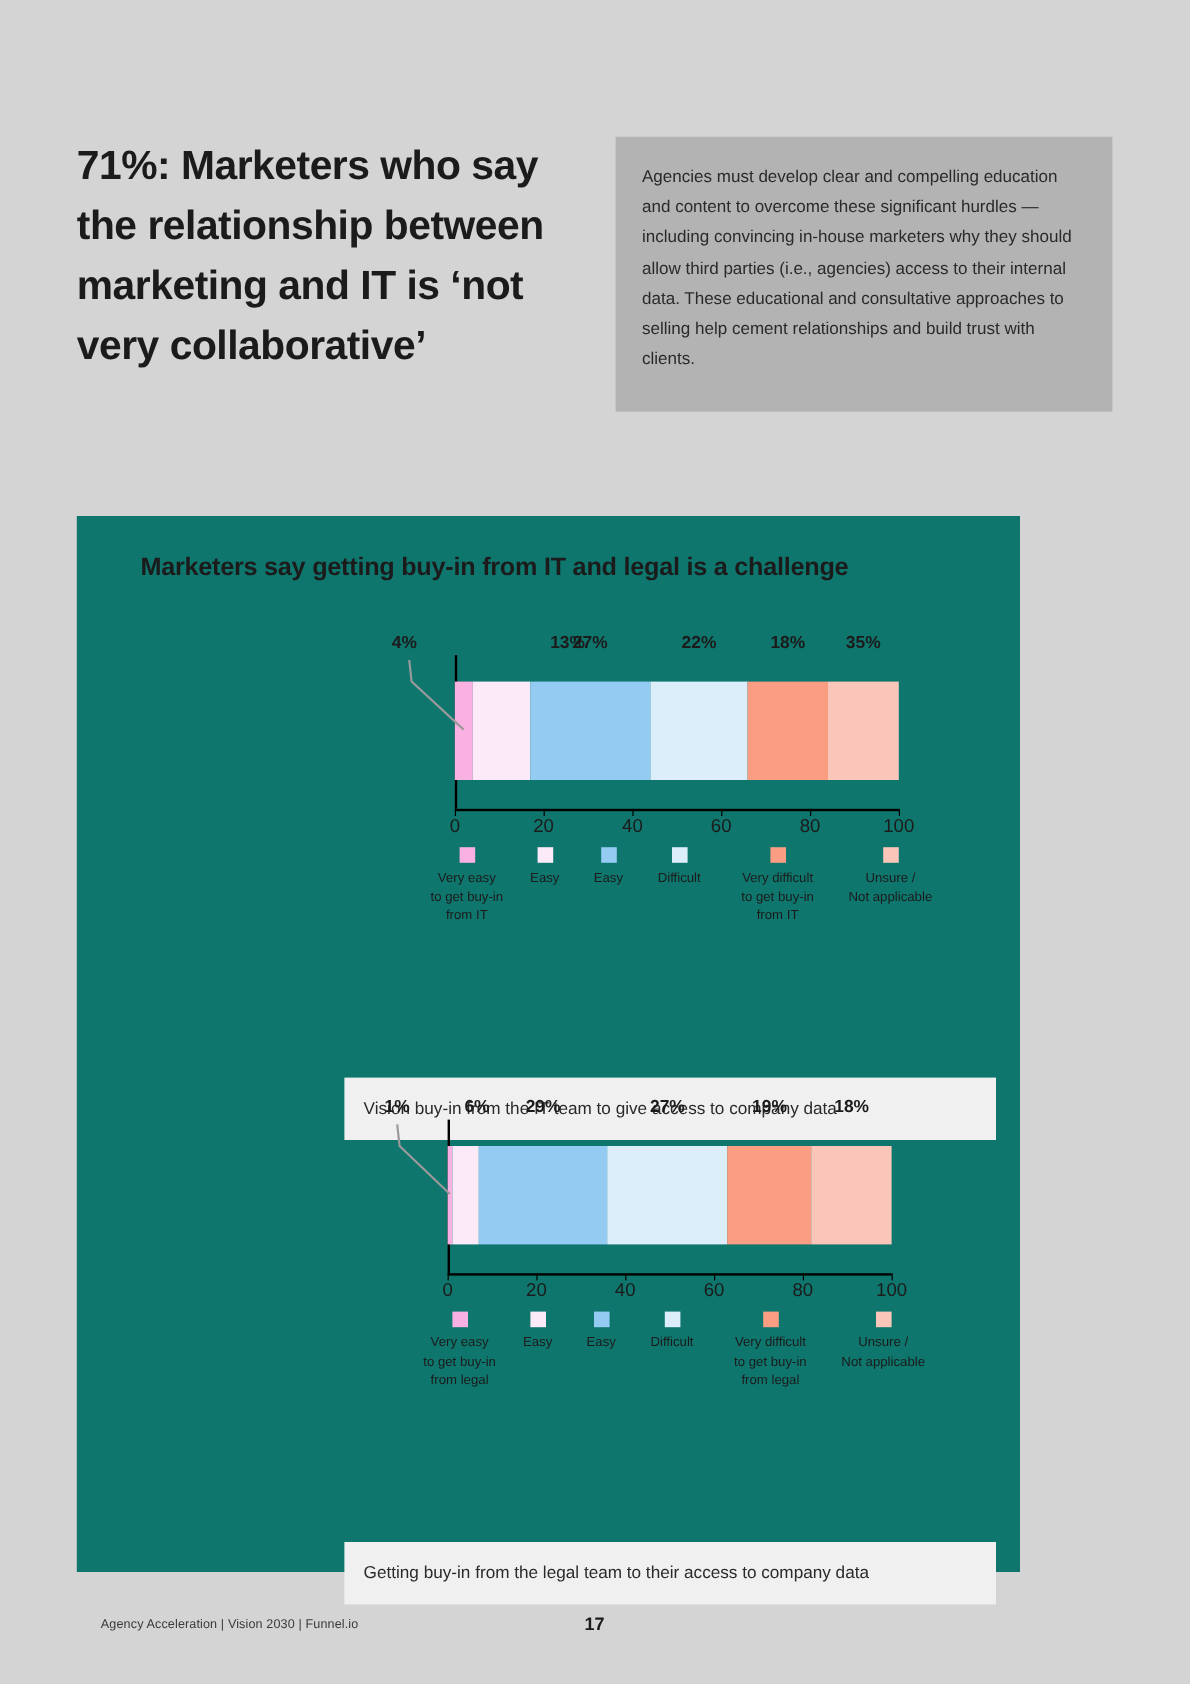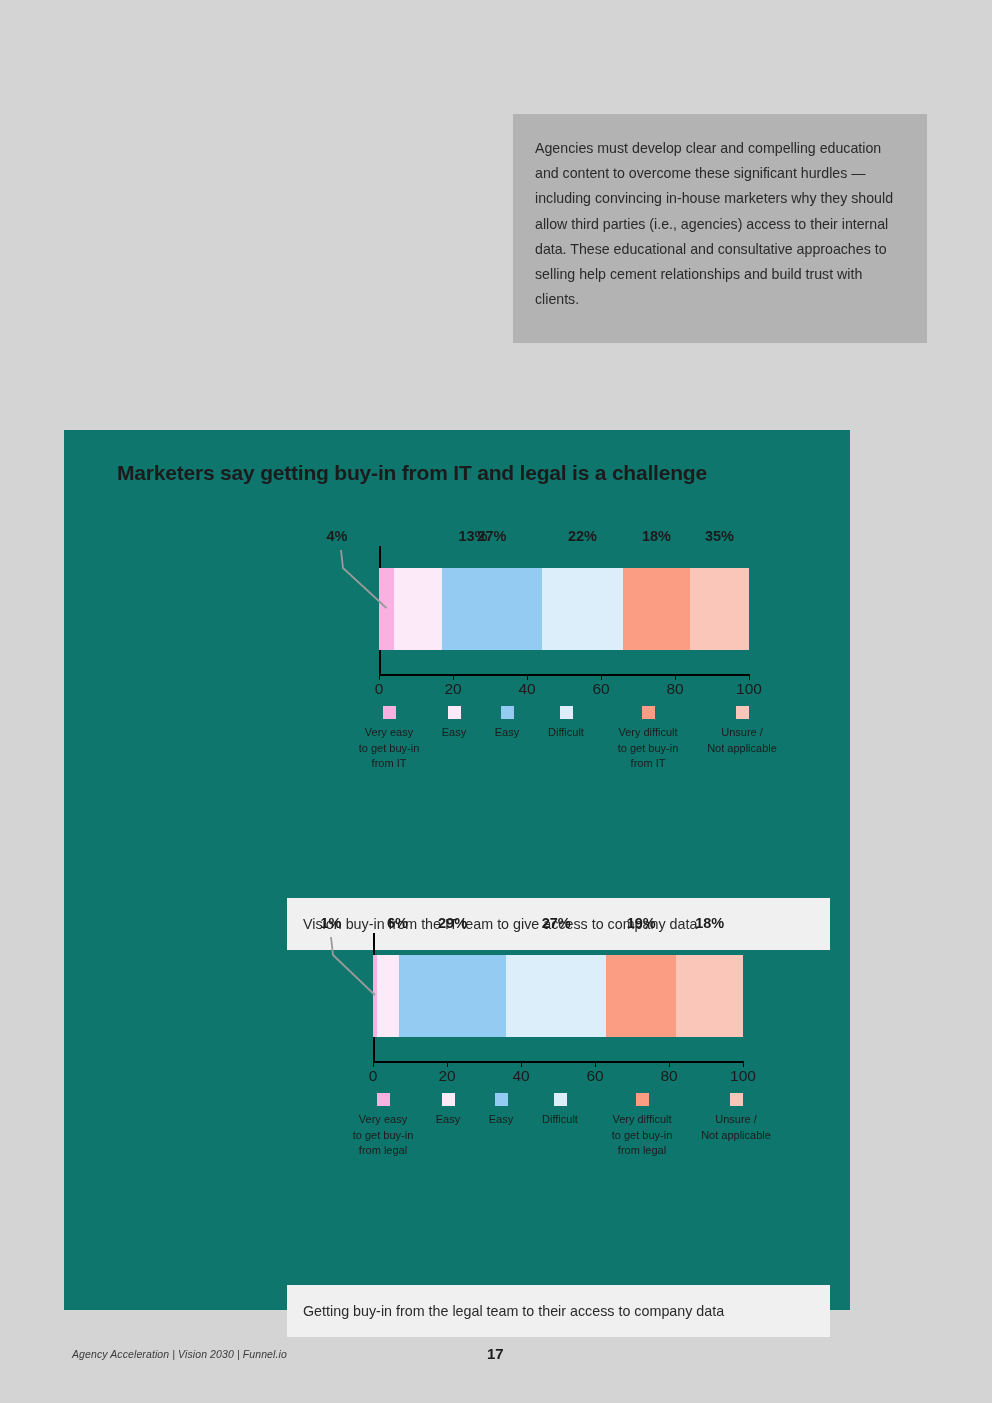--- a/index.html
+++ b/index.html
@@ -204,40 +204,40 @@
   #caption-1 { top: 370px; }
   #caption-2 { top: 370px; }
   .caption span {
     font-size: 14.3px;
     color: #2a2a2a;
   }
 
   
   .footer-text {
     position: absolute;
-    left: 72px;
+    left: 84px;
     top: 1348px;
     font-size: 10.5px;
     color: #3a3a3a;
     letter-spacing: 0.1px;
-    font-style: italic;
   }
   .page-number {
     position: absolute;
     left: 487px;
     top: 1345px;
     font-size: 15px;
     font-weight: 700;
     color: #1b1b1b;
   }
 </style>
 </head>
 <body>
 
 <div class="header">
+  <div class="headline">71%: Marketers who say the relationship between marketing and IT is ‘not very collaborative’</div>
   <div class="callout">
     <p>Agencies must develop clear and compelling education and content to overcome these significant hurdles — including convincing in-house marketers why they should allow third parties (i.e., agencies) access to their internal data. These educational and consultative approaches to selling help cement relationships and build trust with clients.</p>
   </div>
 </div>
 
 <div class="card">
   <div class="card-title">Marketers say getting buy-in from IT and legal is a challenge</div>
 
   <div class="chart-block" id="chart-block-1">
     <div class="plot-wrap" id="plot-1">

